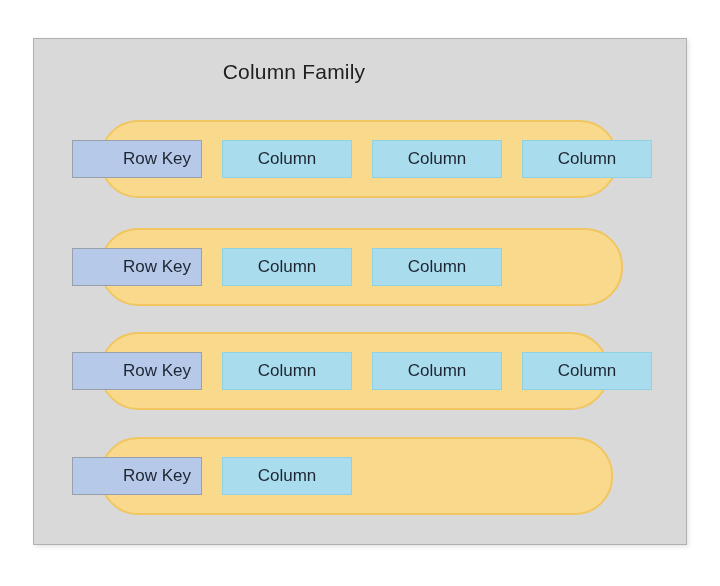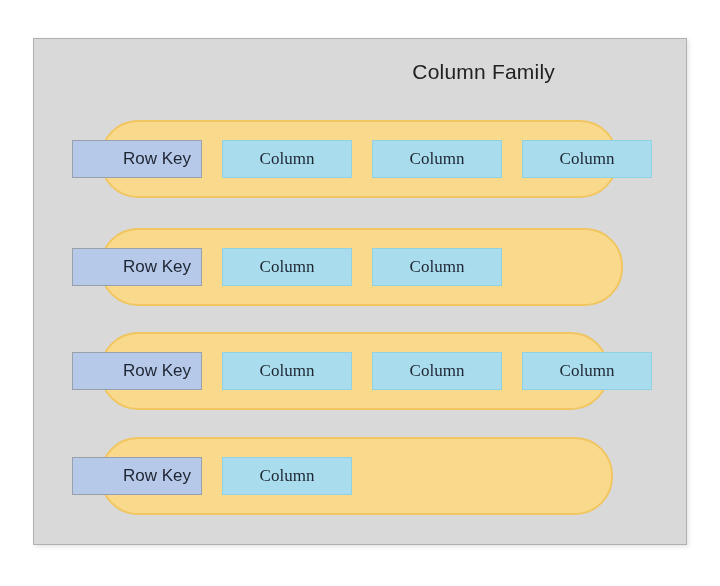--- a/index.html
+++ b/index.html
@@ -24,21 +24,21 @@
     background: var(--canvas-bg, #d9d9d9);
     border: 1px solid var(--canvas-border, #b0b0b0);
     box-sizing: border-box;
     box-shadow: 2px 2px 4px rgba(0,0,0,0.10);
   }
   .title {
     position: absolute;
     left: 33px;
     top: 60px;
     width: 522px;
-    text-align: right;
+    text-align: center;
     font-size: 21px;
     letter-spacing: 0.2px;
     color: var(--title-color, #212121);
   }
   .row {
     position: absolute;
     left: 0;
     width: 720px;
     height: 80px;
   }
@@ -65,21 +65,20 @@
     white-space: nowrap;
   }
   .rowkey {
     background: var(--rowkey-fill, #b7c9e9);
     border: 1.5px solid var(--rowkey-border, #98a0ac);
     padding-left: 40px;
   }
   .colbox {
     background: var(--col-fill, #a9dcec);
     border: 1.5px solid var(--col-border, #90d2e2);
-    font-family: Liberation Serif, serif;
   }
 </style>
 </head>
 <body>
 
 <div class="page" style="--canvas-bg: #d9d9d9; --canvas-border: #b0b0b0; --title-color: #212121; --text-color: #1e2532; --pill-fill: #f9da8c; --pill-border: #f1c55f; --rowkey-fill: #b7c9e9; --rowkey-border: #98a0ac; --col-fill: #a9dcec; --col-border: #90d2e2;">
   <div class="canvas"></div>
   <div class="title">Column Family</div>
   <div id="rows">
       <div class="row" style="top: 120px;">

